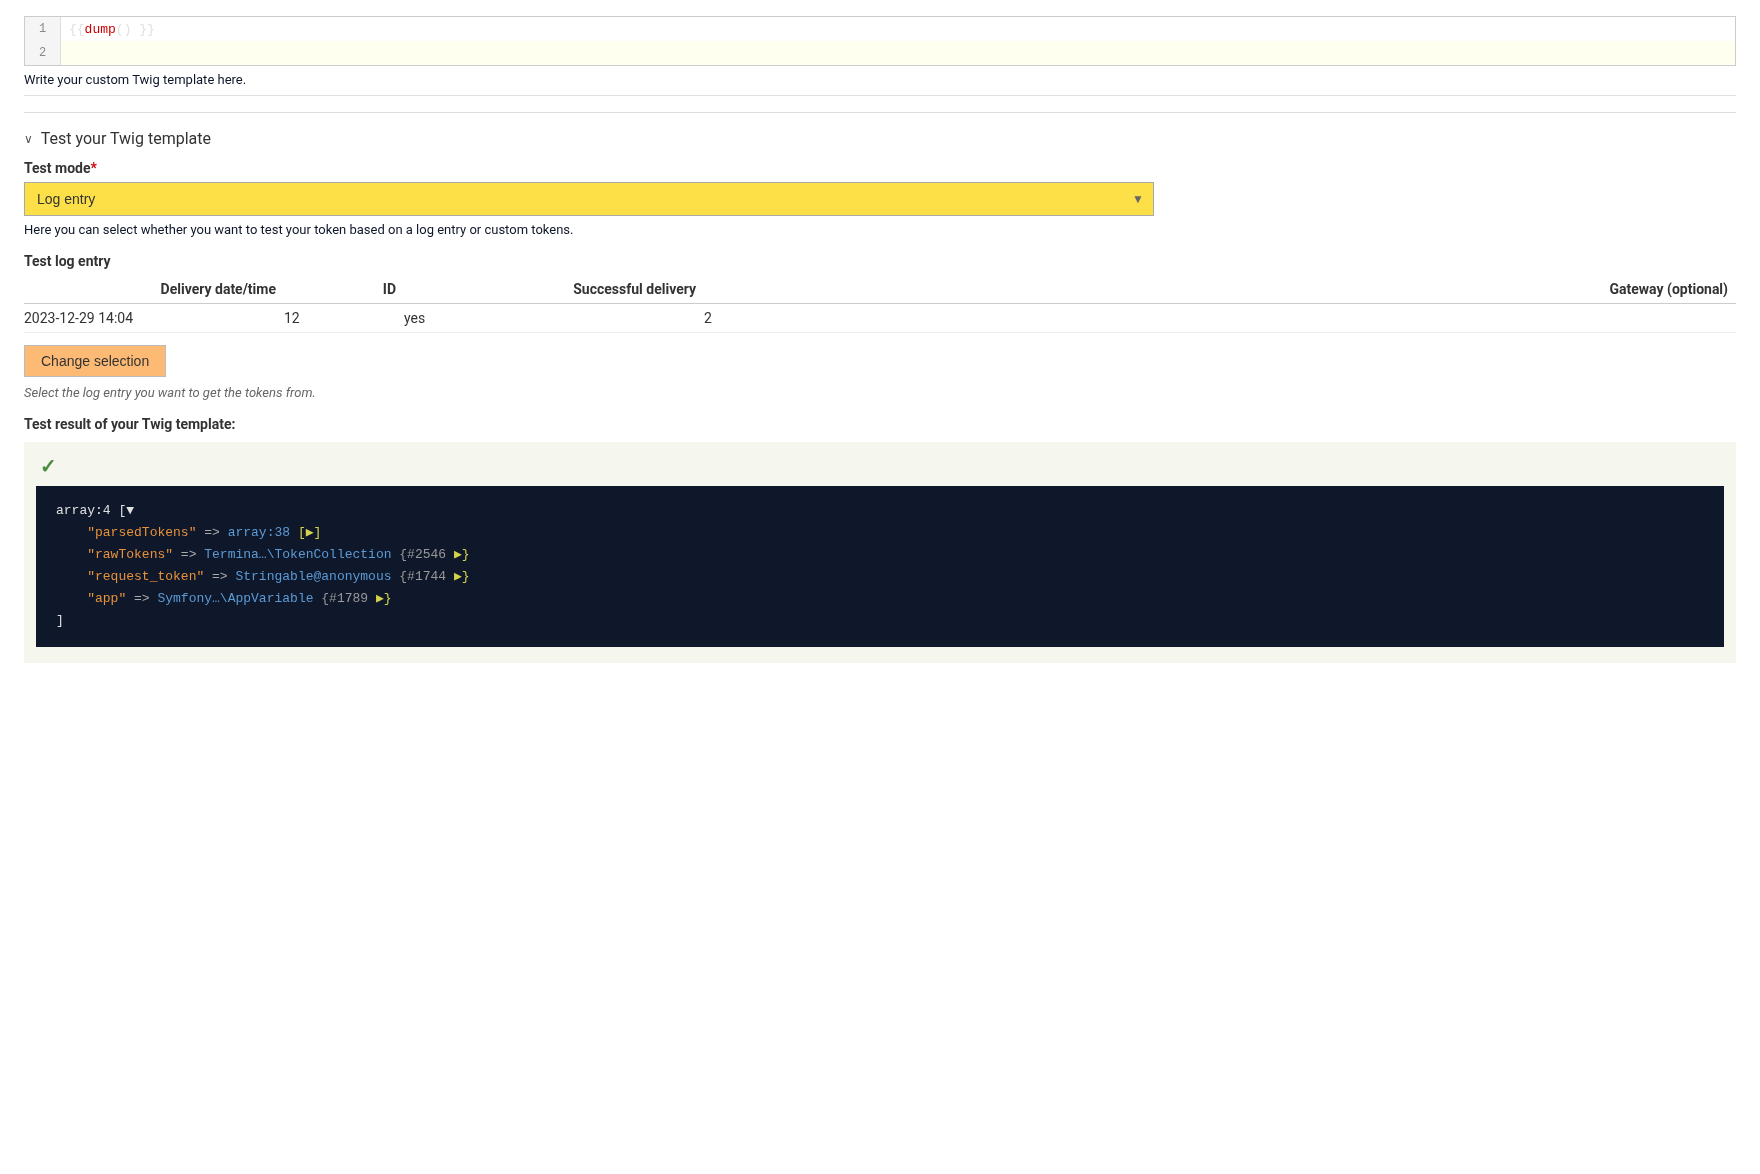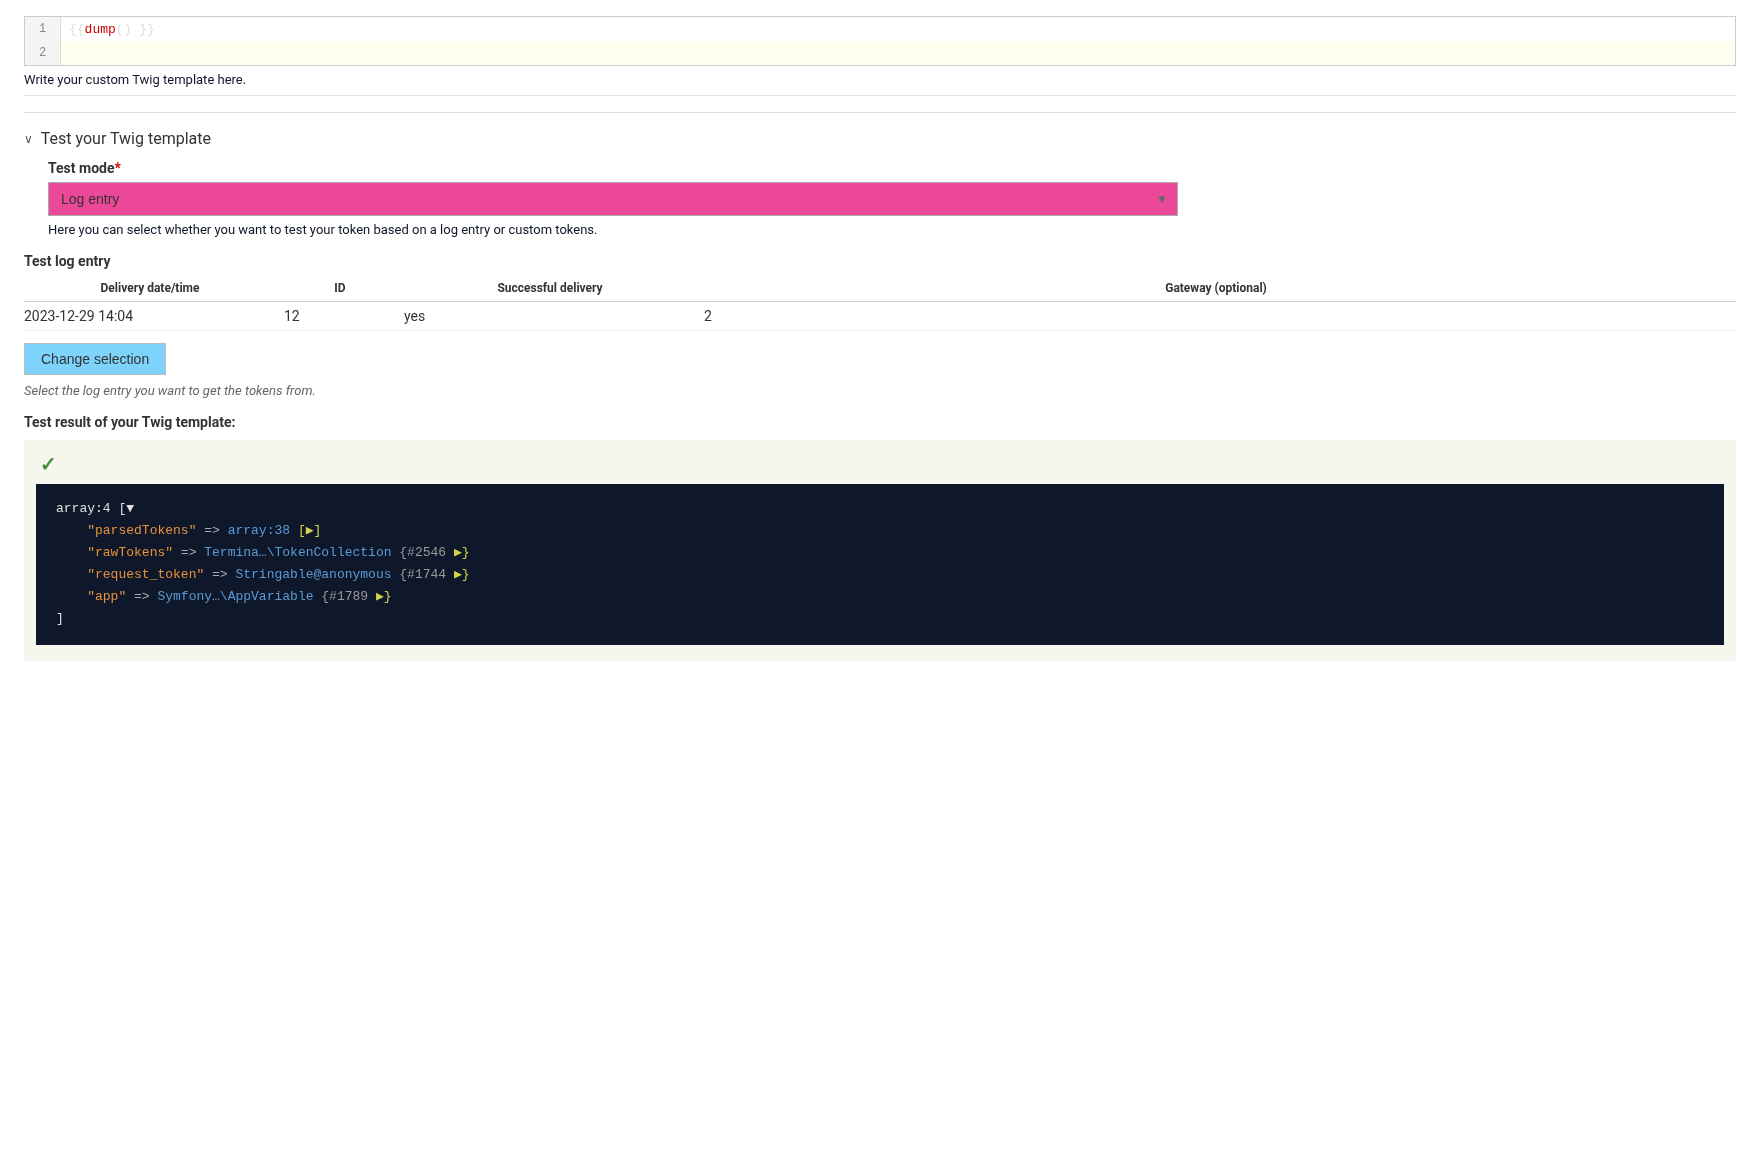--- a/index.html
+++ b/index.html
@@ -86,38 +86,37 @@
       color: #333;
     }
     .chevron-icon {
       font-size: 12px;
       color: #555;
     }
 
     
     .field-group {
       margin-bottom: 16px;
-      margin-left: 24px;
     }
     .field-label {
       font-weight: 700;
       margin-bottom: 6px;
       font-size: 14px;
     }
     .select-wrapper {
       position: relative;
       display: inline-block;
       width: 100%;
       max-width: 1130px;
     }
     .select-control {
       width: 100%;
       padding: 8px 36px 8px 12px;
       border: 1px solid #aaa;
-      background: #ec4899;
+      background: #fde047;
       appearance: none;
       font-size: 14px;
       color: #333;
       cursor: pointer;
     }
     .select-arrow {
       position: absolute;
       right: 10px;
       top: 50%;
       transform: translateY(-50%);
@@ -131,39 +130,39 @@
       font-weight: 700;
       font-size: 14px;
       margin: 12px 0 6px 0;
     }
     .log-table {
       width: 100%;
       border-collapse: collapse;
       margin-bottom: 12px;
     }
     .log-table th {
-      text-align: center;
-      font-weight: 700;
-      font-size: 12px;
+      text-align: right;
+      font-weight: 700;
+      font-size: 14px;
       padding: 6px 8px 6px 0;
       border-bottom: 1px solid #ccc;
     }
     .log-table td {
       padding: 6px 8px 6px 0;
       border-bottom: 1px solid #eee;
       font-size: 14px;
     }
     .col-datetime { width: 260px; }
     .col-id { width: 120px; }
     .col-delivery { width: 300px; }
     .col-gateway { width: auto; }
 
     
     .btn-change {
-      background: #7dd3fc;
+      background: #fdba74;
       border: 1px solid #bbb;
       padding: 7px 16px;
       font-size: 14px;
       cursor: pointer;
       color: #333;
       margin-bottom: 8px;
     }
     .select-hint {
       color: #666;
       font-size: 13px;

